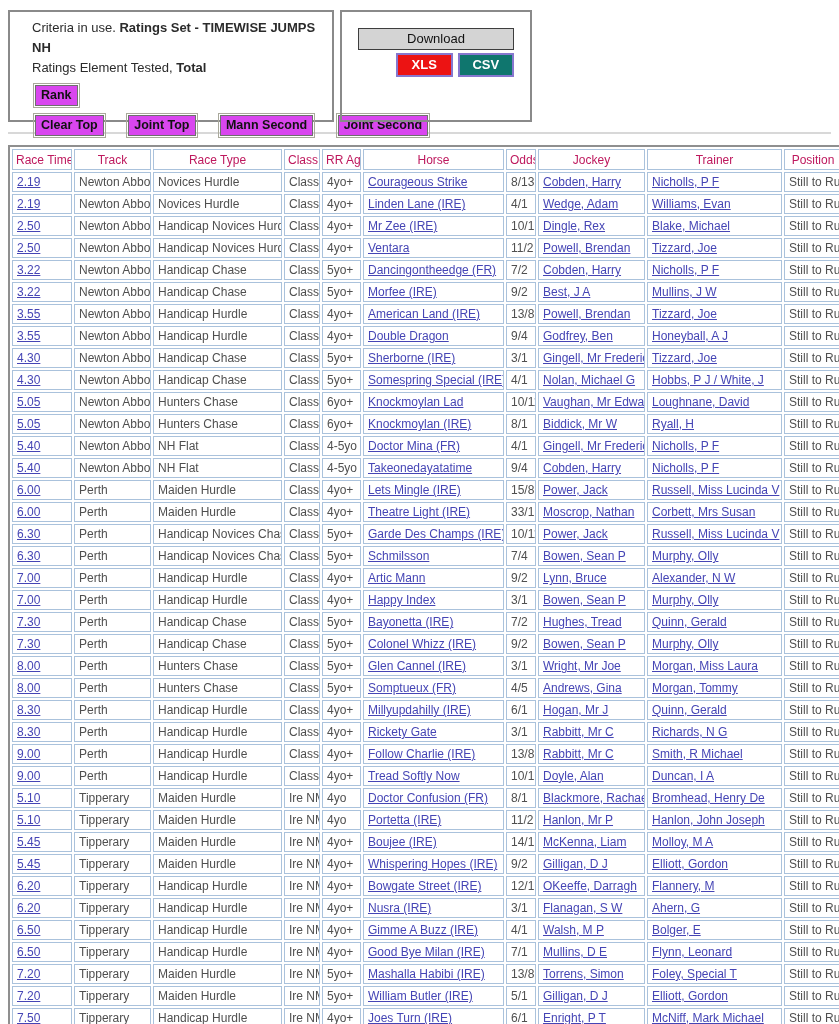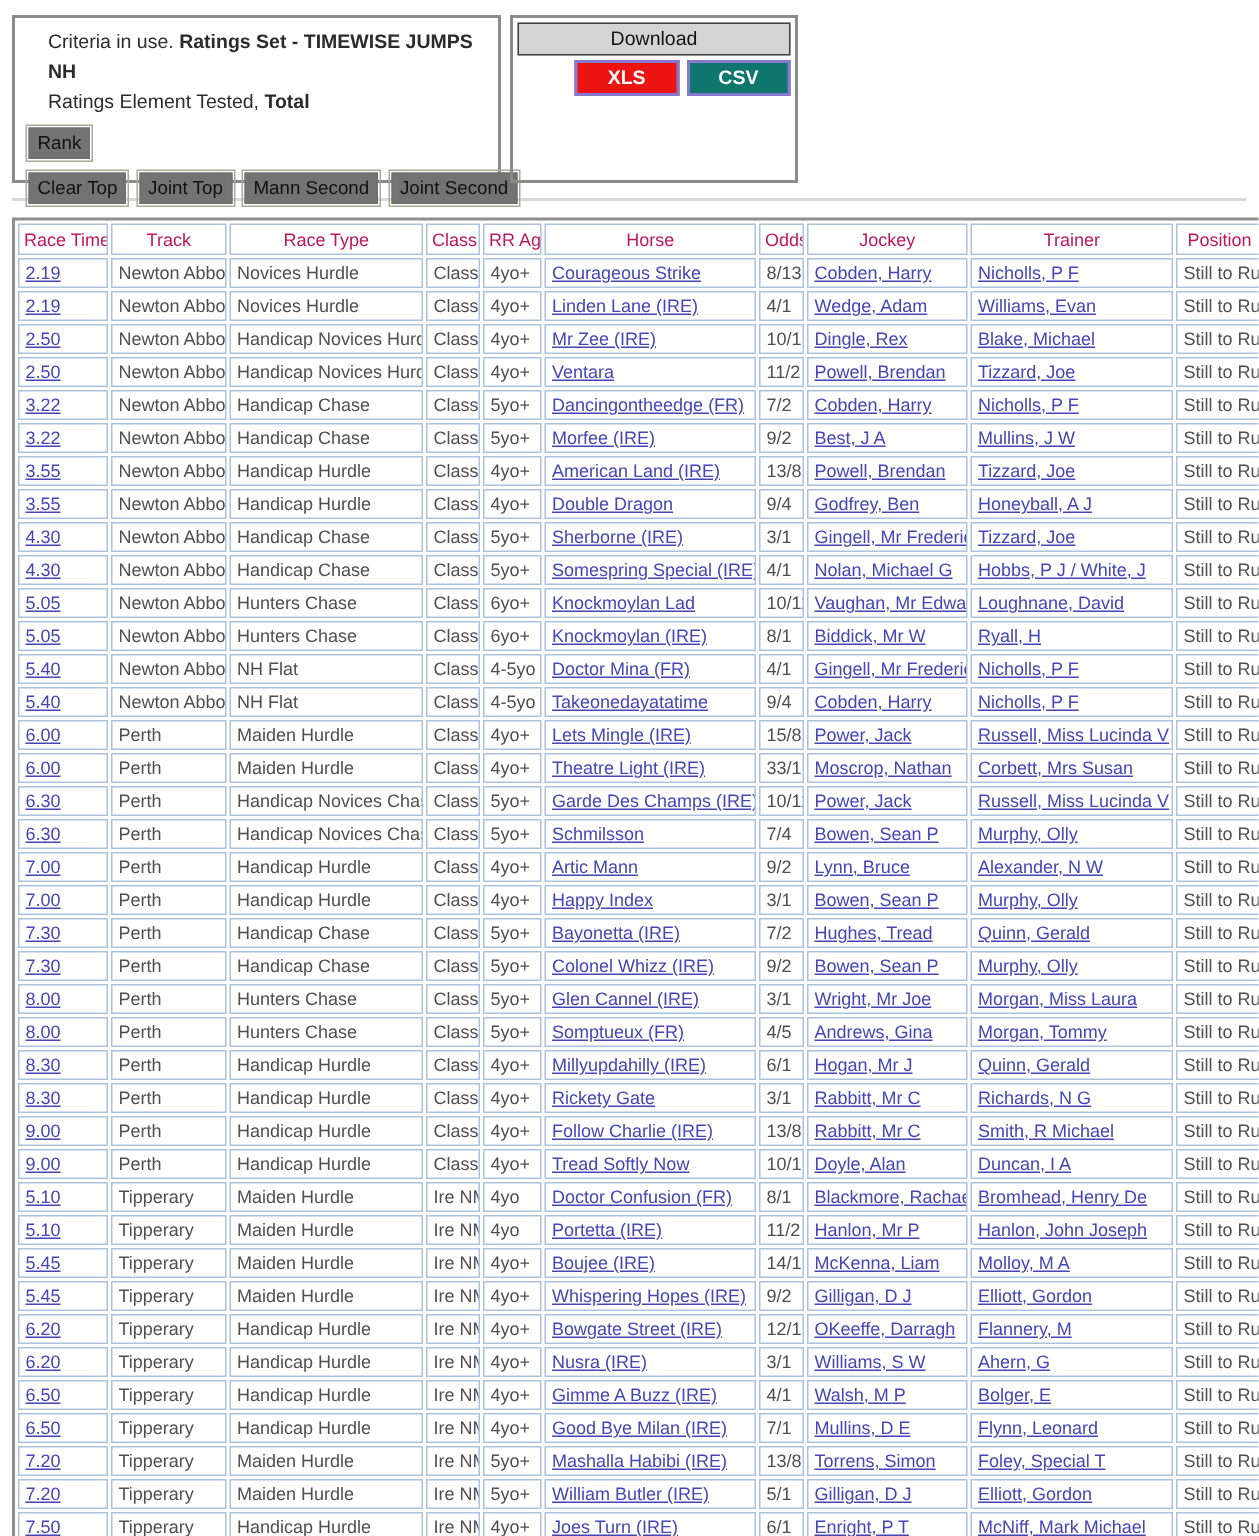--- a/index.html
+++ b/index.html
@@ -29,40 +29,40 @@
   }
   .criteria-text {
     font-size: 13px;
     color: #2b2b2b;
     line-height: 1.55;
     margin: 0 0 7px 14px;
   }
   .criteria-text .bold { font-weight: bold; }
   .btn-beige {
     display: inline-block;
-    background: #737373;
+    background: #d946ef;
     border: 1px solid #6f6f6f;
     outline: 1px solid #a9a99b;
     outline-offset: 1px;
     font-family: "Liberation Sans", sans-serif;
     font-size: 12.5px;
-    font-weight: normal;
+    font-weight: bold;
     color: #111;
     padding: 2px 5px 3px 5px;
-    margin: 0 4px 0 0;
+    margin: 0 4px 0 16px;
     cursor: pointer;
   }
   .rank-row { margin: 2px 0 9px 1px; }
   .action-row { margin-left: 1px; white-space: nowrap; }
   .download-box {
     box-sizing: border-box;
     width: 192px;
     height: 112px;
     border: 2px solid #8a8a8a;
-    padding: 3px;
+    padding: 16px;
   }
   .download-header {
     box-sizing: border-box;
     border: 1px solid #3e3e3e;
     background: #d4d4d4;
     color: #111;
     text-align: center;
     font-size: 13px;
     padding: 2px 0 3px 0;
   }
@@ -594,21 +594,21 @@
           <td>Still to Run</td>
         </tr>
         <tr>
           <td><a href="#">6.20</a></td>
           <td>Tipperary</td>
           <td>Handicap Hurdle</td>
           <td>Ire NM</td>
           <td>4yo+</td>
           <td><a href="#">Nusra (IRE)</a></td>
           <td>3/1</td>
-          <td><a href="#">Williams, S W</a></td>
+          <td><a href="#">Flanagan, S W</a></td>
           <td><a href="#">Ahern, G</a></td>
           <td>Still to Run</td>
         </tr>
         <tr>
           <td><a href="#">6.50</a></td>
           <td>Tipperary</td>
           <td>Handicap Hurdle</td>
           <td>Ire NM</td>
           <td>4yo+</td>
           <td><a href="#">Gimme A Buzz (IRE)</a></td>

